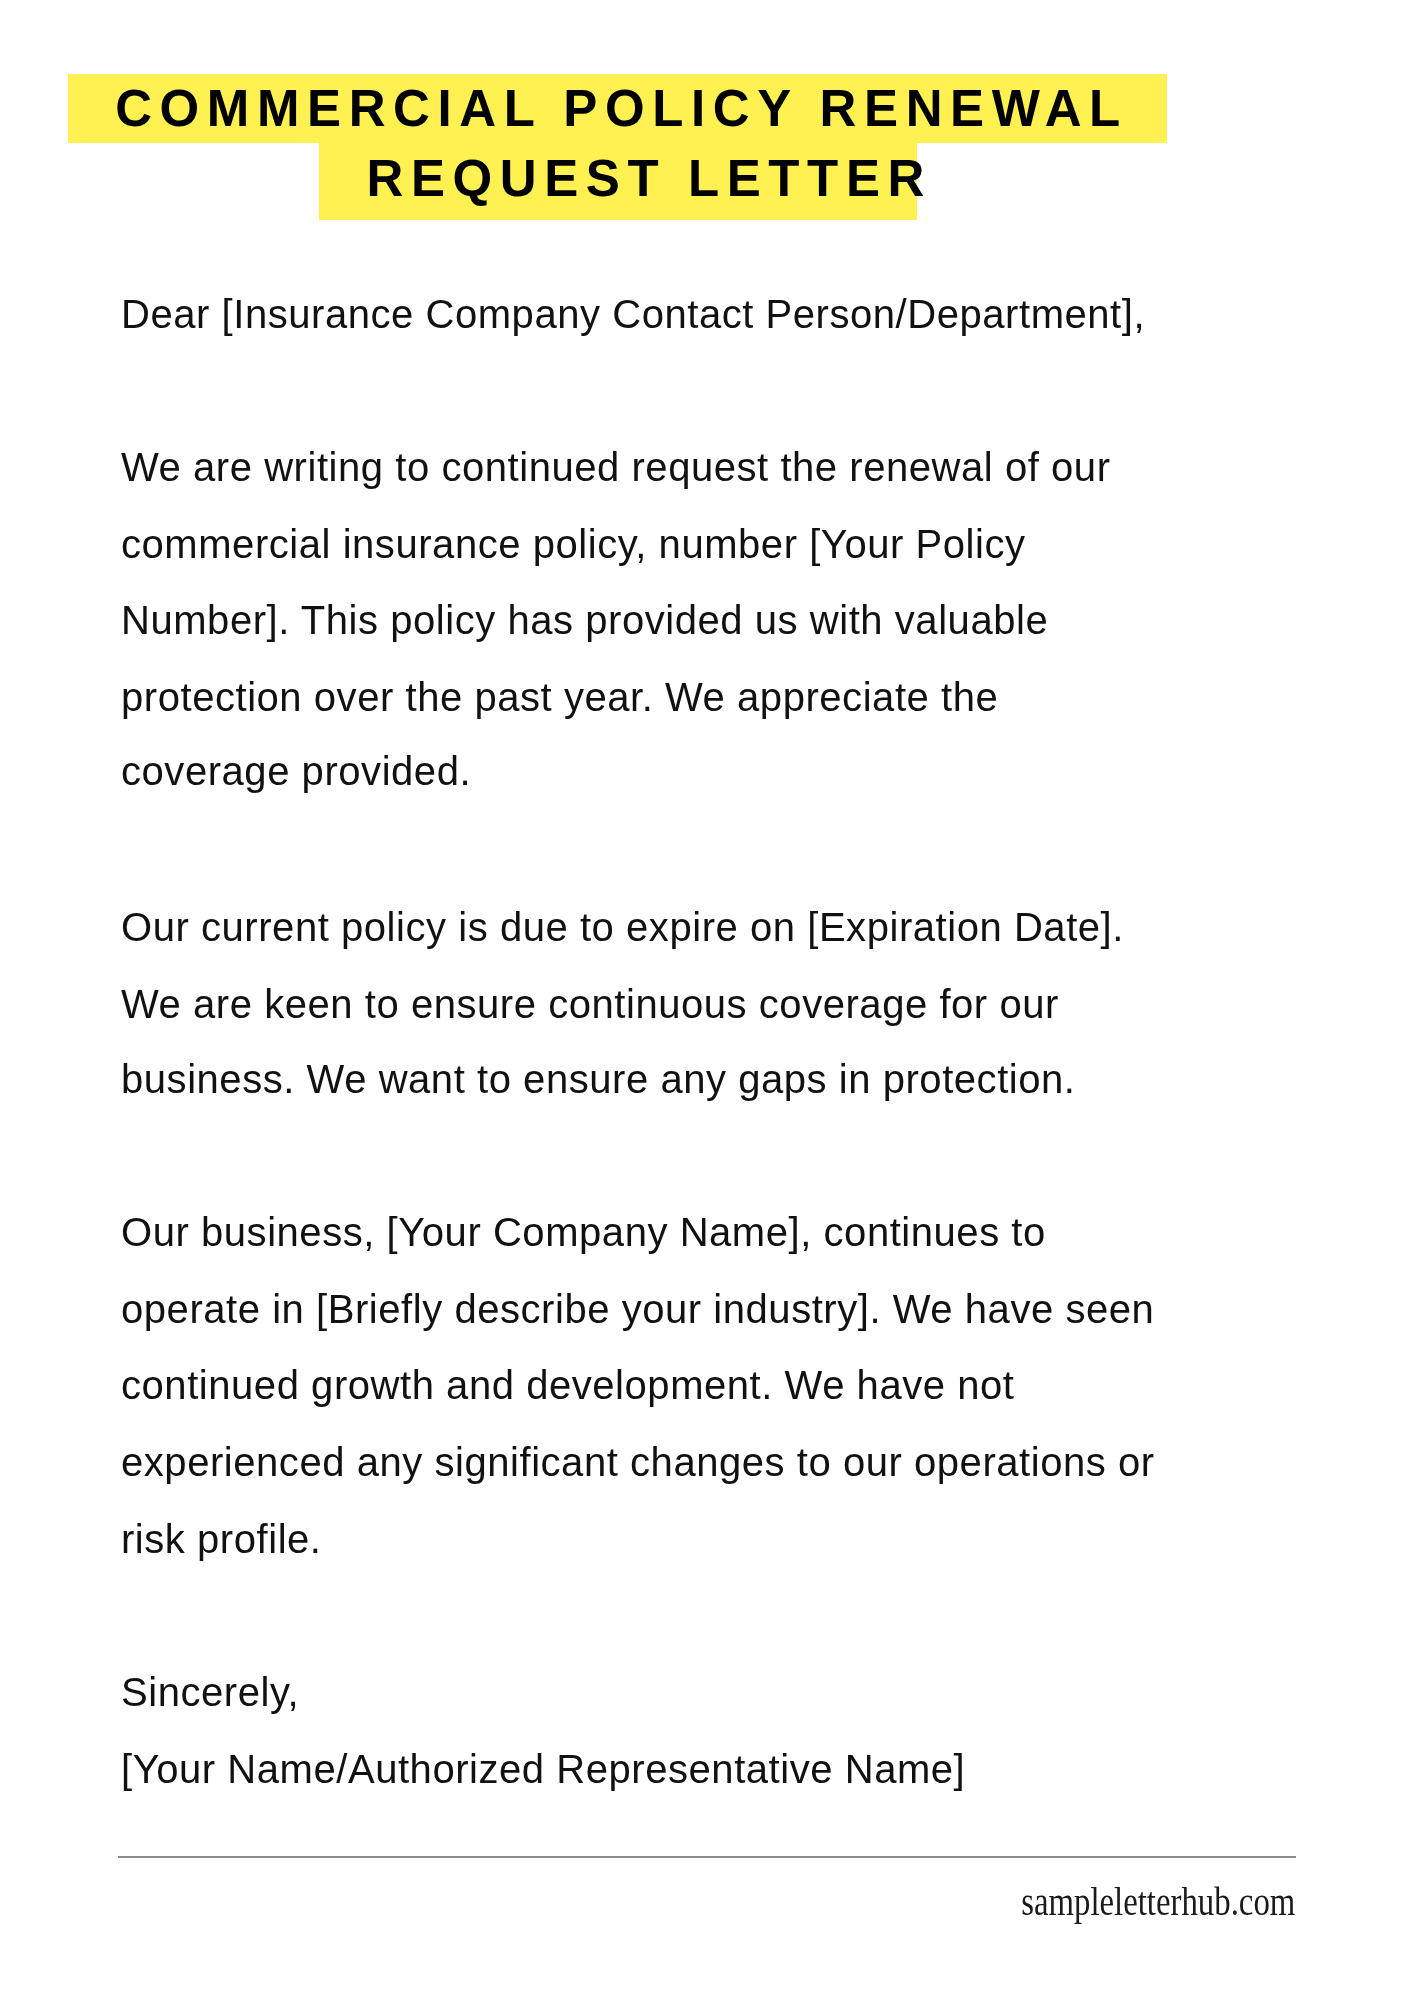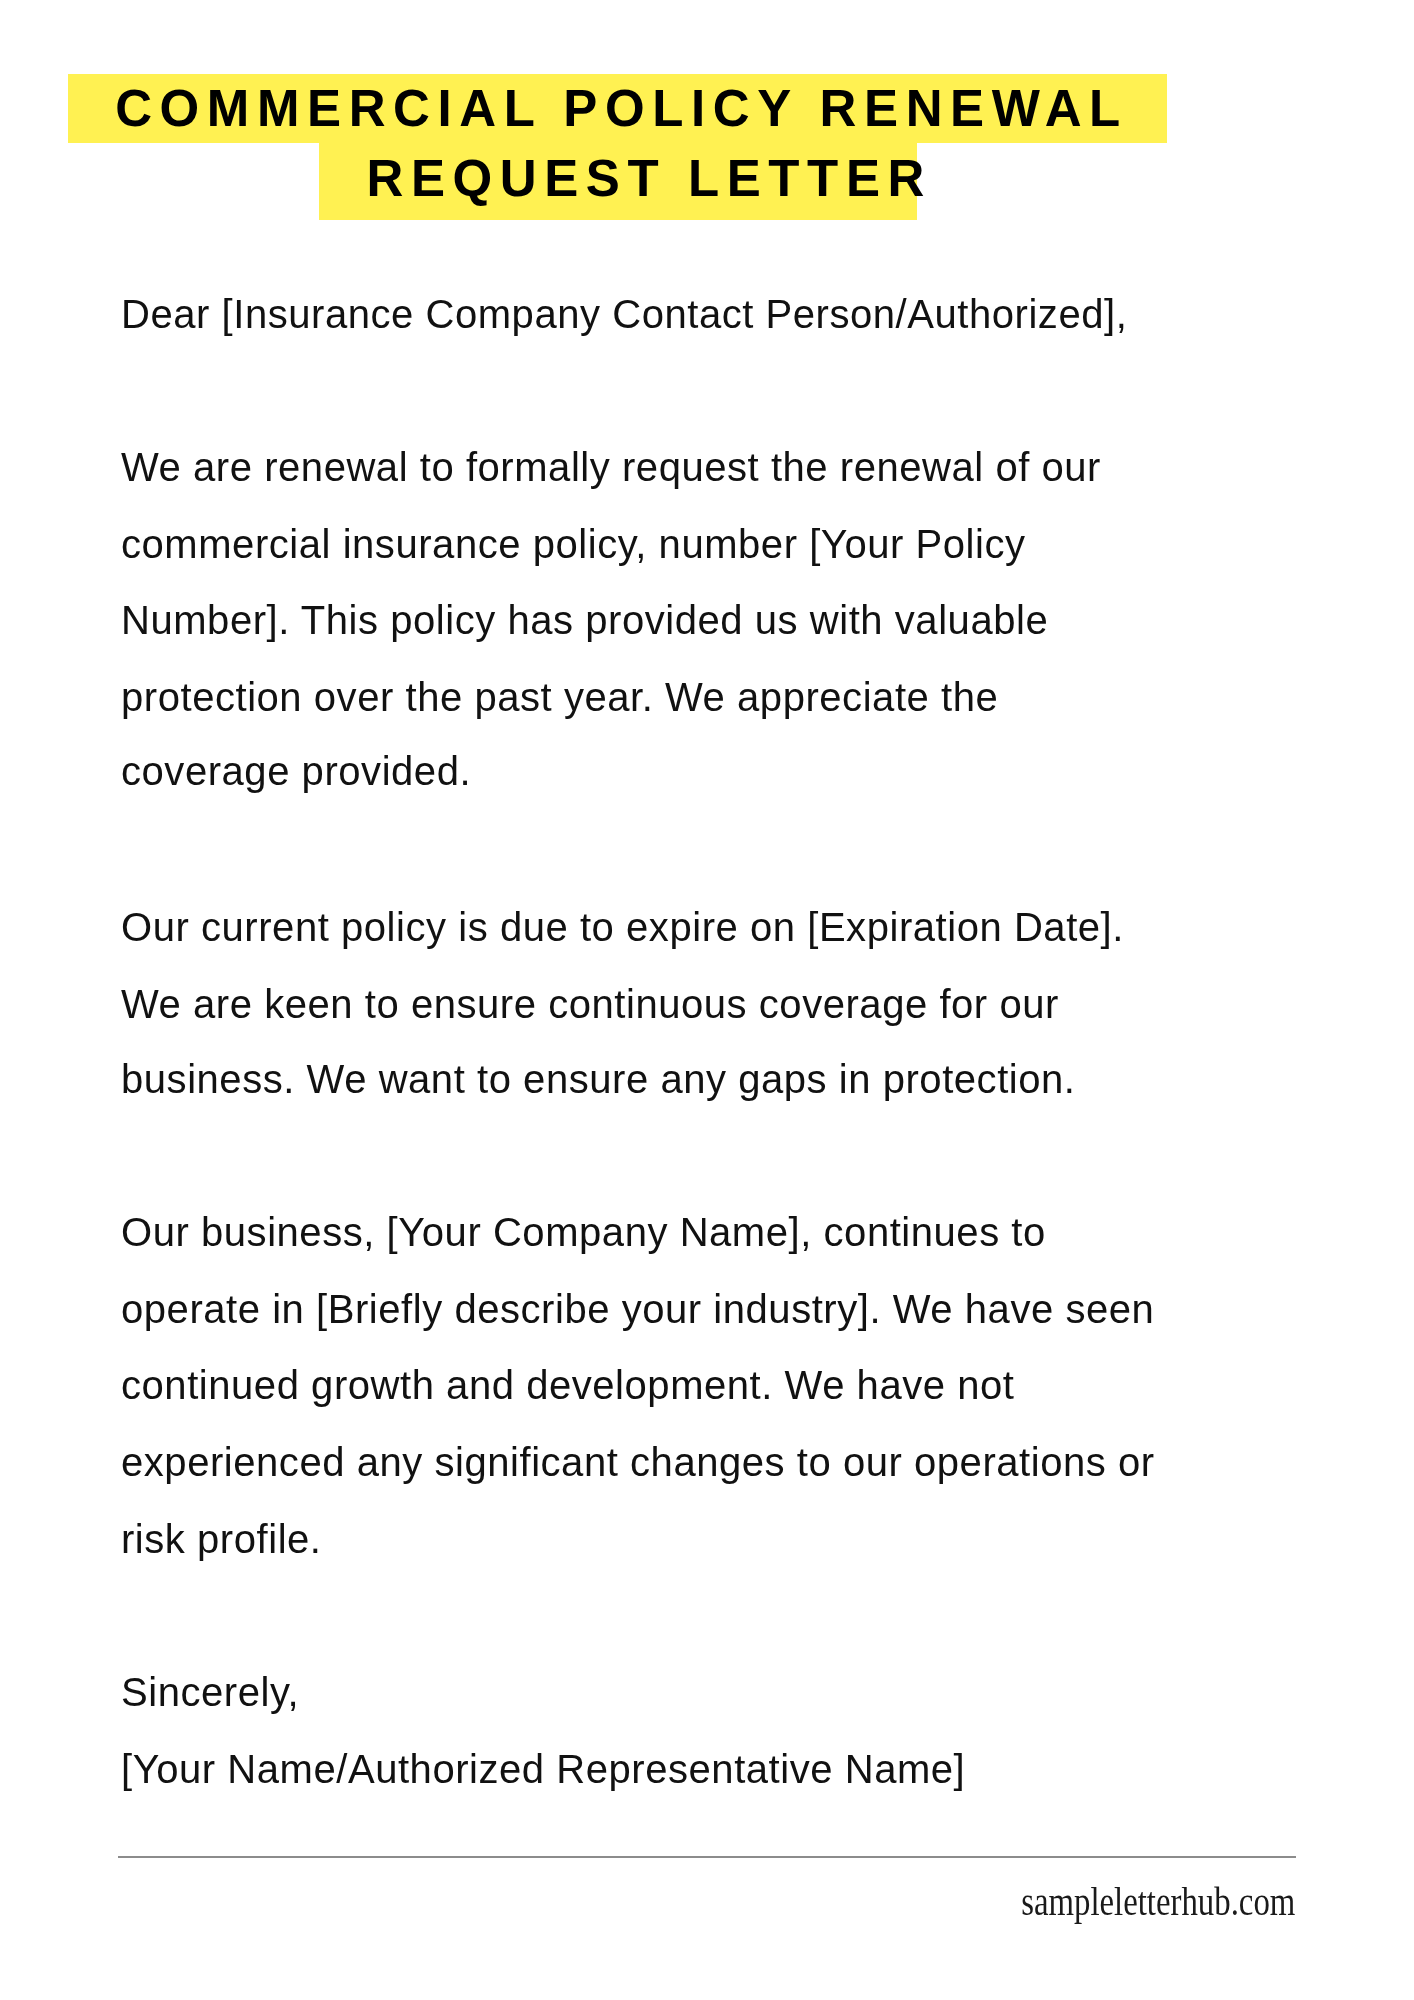--- a/index.html
+++ b/index.html
@@ -82,24 +82,24 @@
 <div class="title-wrap">
   <div class="title-row">
     <span class="title-line l1">COMMERCIAL POLICY RENEWAL</span>
   </div>
   <div class="title-row r2">
     <span class="title-line l2">REQUEST LETTER</span>
   </div>
 </div>
 
 <div class="letter">
-  <div class="line" style="top:290px">Dear [Insurance Company Contact Person/Authorized],</div>
+  <div class="line" style="top:290px">Dear [Insurance Company Contact Person/Department],</div>
 
   <div>
-    <div class="line" style="top:443px">We are renewal to formally request the renewal of our</div>
+    <div class="line" style="top:443px">We are writing to continued request the renewal of our</div>
     <div class="line" style="top:520px">commercial insurance policy, number [Your Policy</div>
     <div class="line" style="top:596px">Number]. This policy has provided us with valuable</div>
     <div class="line" style="top:673px">protection over the past year. We appreciate the</div>
     <div class="line" style="top:747px">coverage provided.</div>
   </div>
 
   <div>
     <div class="line" style="top:903px">Our current policy is due to expire on [Expiration Date].</div>
     <div class="line" style="top:980px">We are keen to ensure continuous coverage for our</div>
     <div class="line" style="top:1055px">business. We want to ensure any gaps in protection.</div>

